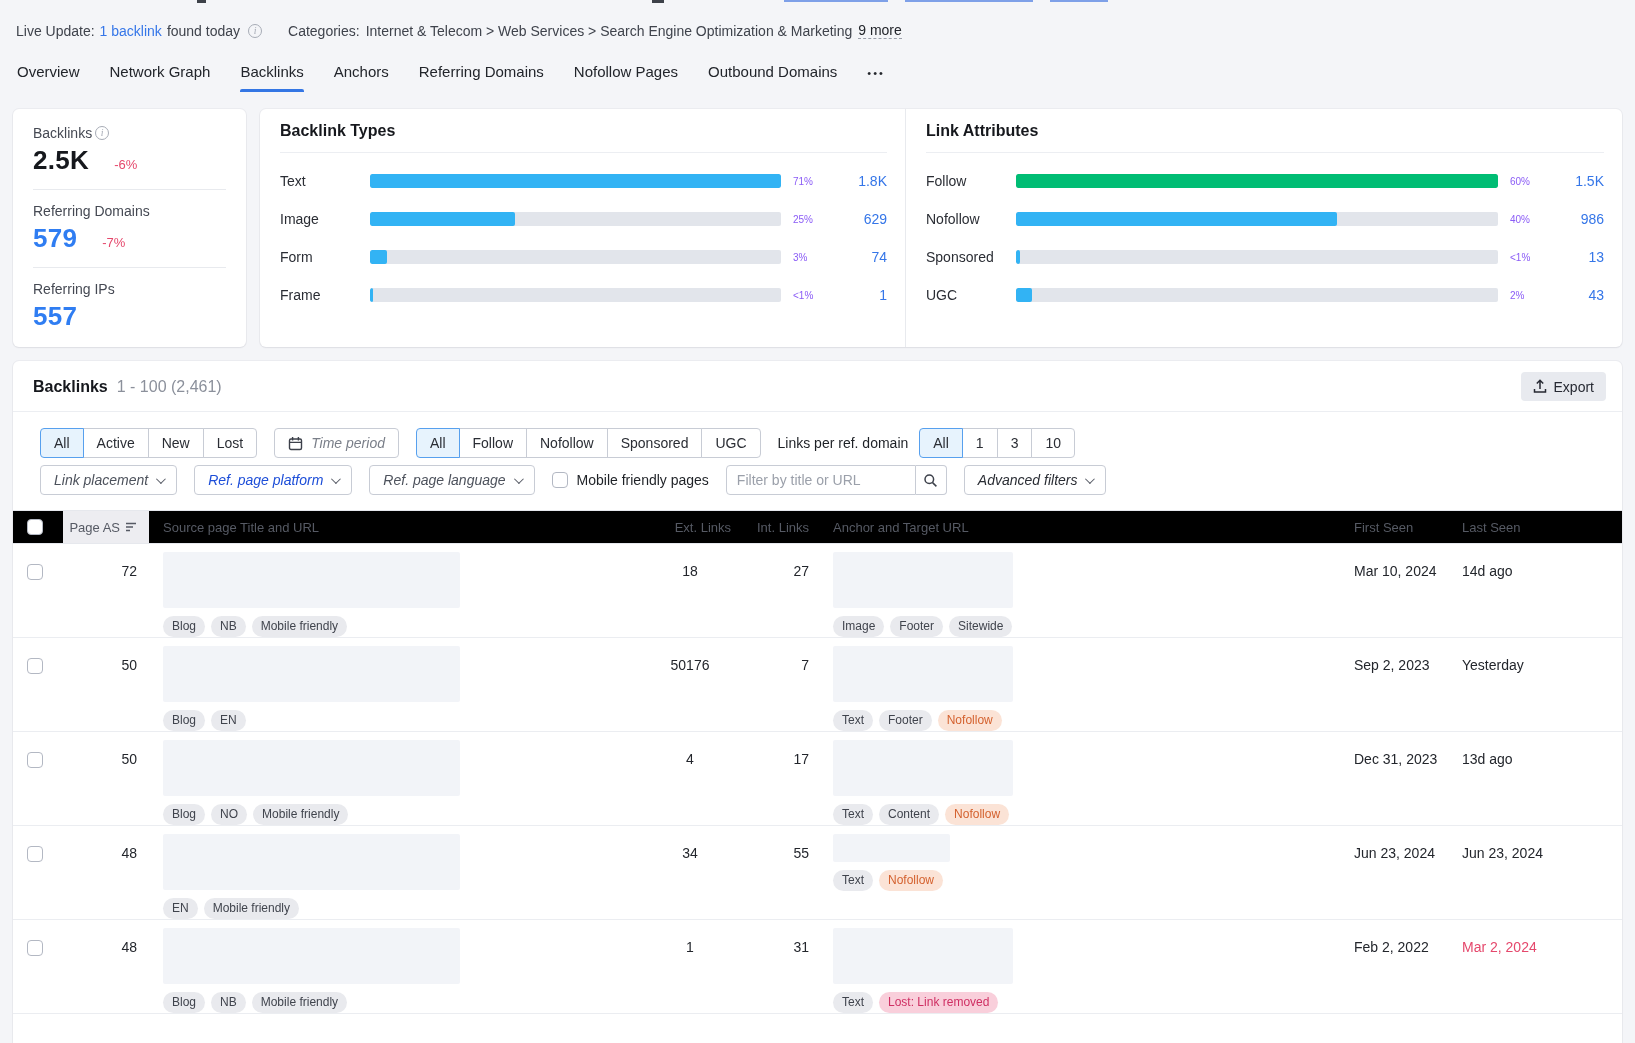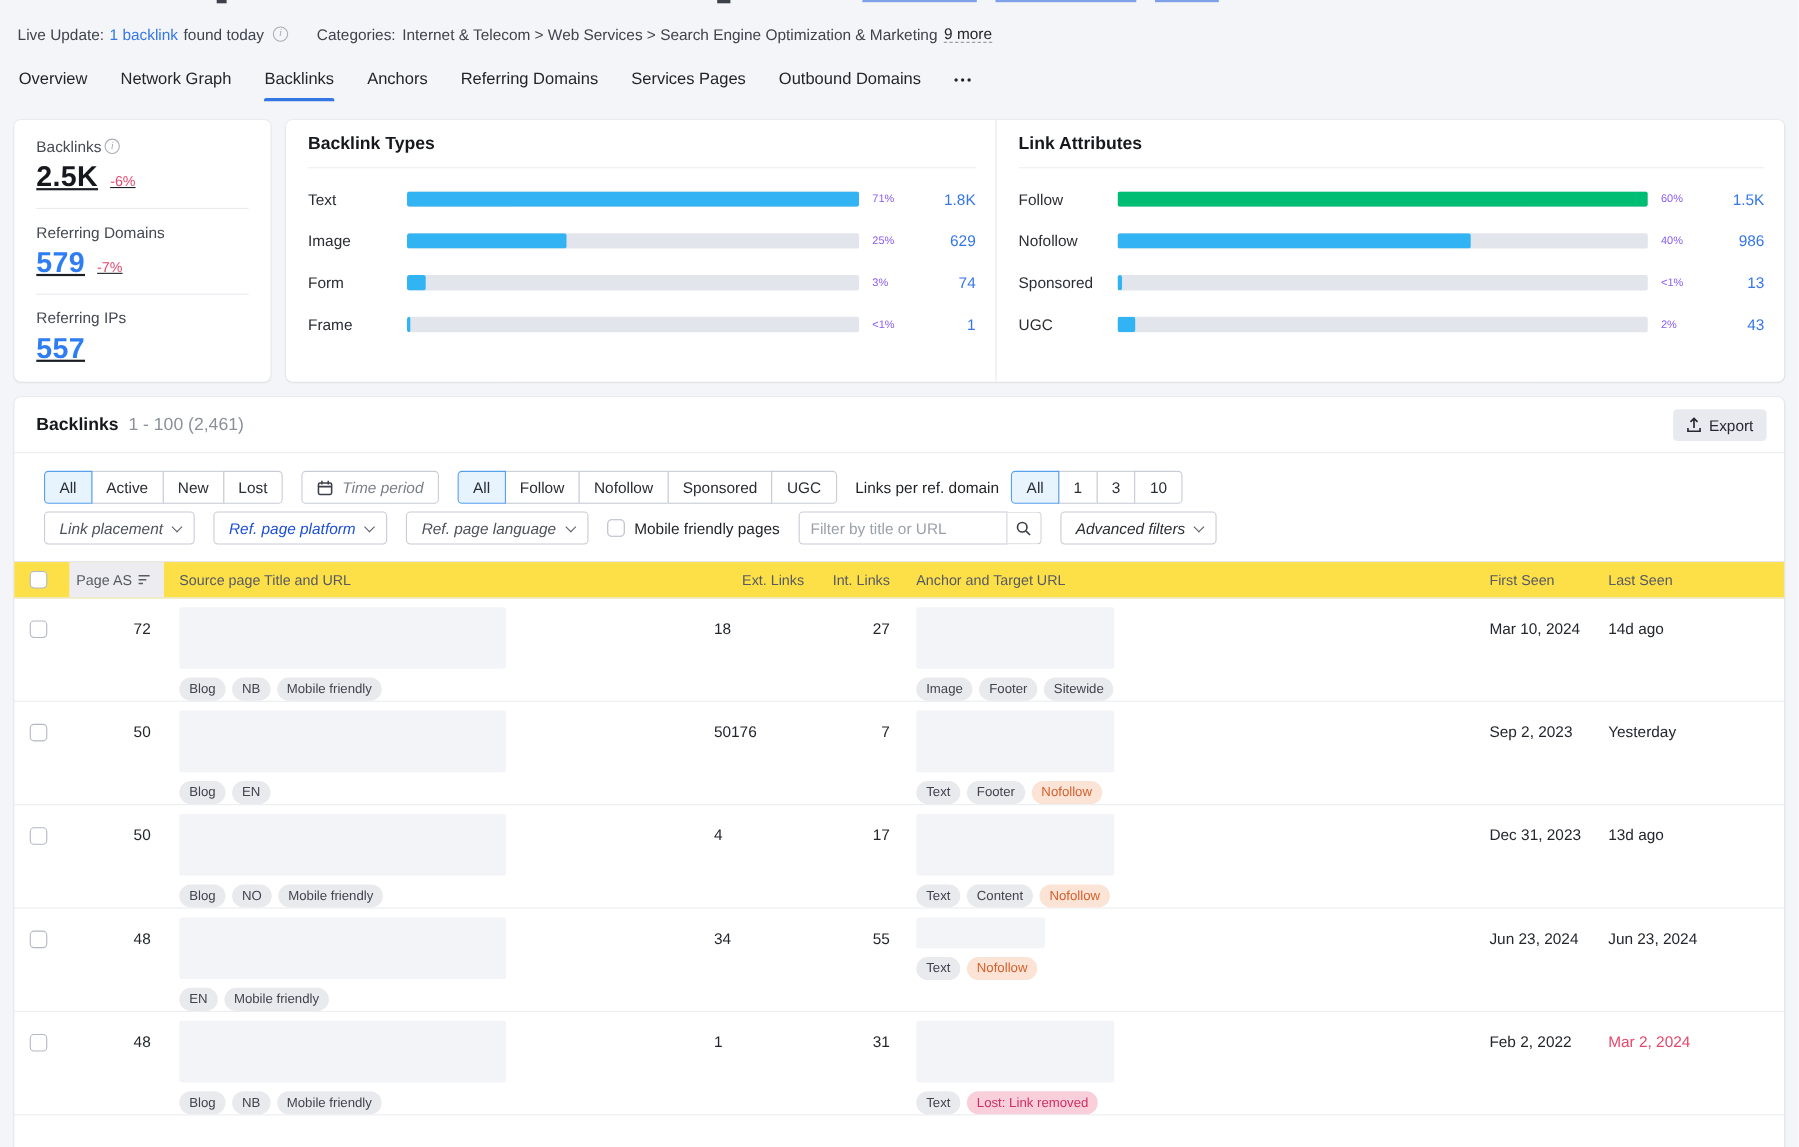--- a/index.html
+++ b/index.html
@@ -34,21 +34,21 @@
   .tab { font-size:15px; color:#22252b; padding-bottom:12px; position:relative; cursor:pointer; white-space:nowrap; }
   .tab.active::after { content:""; position:absolute; left:0; right:0; bottom:0; height:3px;
                        background:#3476e4; border-radius:2px 2px 0 0; }
   .tab.more { font-size:11px; letter-spacing:2px; padding-top:4px; }
 
   
   .cards-row { display:flex; gap:14px; margin:17px 13px 0 13px; height:238px; }
   .card { background:#fff; border-radius:6px; box-shadow:0 1px 2px rgba(20,24,40,.06), 0 0 0 1px rgba(20,24,40,.04); }
   .summary-card { width:233px; flex:none; padding:16px 20px; }
   .stat-label { font-size:14px; color:#454953; display:flex; align-items:center; }
-  .stat-value-row { margin-top:4px; display:flex; align-items:baseline; gap:11px;text-decoration:underline; }
+  .stat-value-row { margin-top:4px; display:flex; align-items:baseline; gap:25px; }
   .stat-value { font-size:26px; font-weight:bold; color:#16181d; letter-spacing:.3px; }
   .stat-value.blue { color:#2f7df2; }
   .stat-delta { font-size:13px; color:#e5486c; }
   .stat-div { border:none; border-top:1px solid #e8eaee; margin:13px 0; }
 
   .charts-card { flex:1; display:flex; }
   .chart-half { padding:13px 18px 0 20px; }
   .chart-half.left { width:646px; flex:none; border-right:1px solid #e8eaee; }
   .chart-half.right { flex:1; padding-left:20px; }
   .chart-title { font-size:16px; font-weight:bold; color:#16181d; padding-bottom:12px;
@@ -89,30 +89,30 @@
   .mf-wrap { display:flex; align-items:center; gap:9px; }
   .search-wrap { display:flex; }
   .search-input { width:190px; height:30px; border:1px solid #c8ccd5; border-radius:4px 0 0 4px;
         padding:0 10px; font-size:14px; font-family:inherit; color:#2a2d34; outline:none; }
   .search-input::placeholder { color:#9ba0aa; }
   .search-btn { width:31px; height:30px; border:1px solid #c8ccd5; border-left:none;
         border-radius:0 4px 4px 0; background:#fff; display:flex; align-items:center;
         justify-content:center; cursor:pointer; }
 
   
-  .thead { display:flex; align-items:stretch; margin-top:15px; background:#fde047;
+  .thead { display:flex; align-items:stretch; margin-top:15px; background:#000000;
            border-top:1px solid #e6e8ed; border-bottom:1px solid #e6e8ed; height:34px;
            font-size:13px; color:#565a64; }
   .th { display:flex; align-items:center; }
   .c-check { width:50px; flex:none; padding-left:14px; display:flex; align-items:flex-start; }
   .thead .c-check { align-items:center; }
   .c-as { width:86px; flex:none; justify-content:flex-end; text-align:right; padding-right:12px; }
   .thead .c-as { background:#ededf1; display:flex; gap:5px; }
   .c-src { width:500px; flex:none; padding-left:14px; }
-  .c-ext { width:82px; flex:none; justify-content:flex-end; text-align:left; }
+  .c-ext { width:82px; flex:none; justify-content:flex-end; text-align:center; }
   .c-int { width:78px; flex:none; justify-content:flex-end; text-align:right; }
   .c-anchor { flex:1; padding-left:24px; }
   .c-first { width:108px; flex:none; }
   .c-last { width:160px; flex:none; }
 
   .trow { display:flex; border-bottom:1px solid #ebedf1; min-height:85px; padding-top:8px; }
   .trow .num, .trow .date { padding-top:11px; font-size:14px; color:#23262c; display:block; }
   .trow .c-as { font-size:14px; color:#23262c; padding-top:11px; }
   .trow .c-check { padding-top:12px; }
   .date.alert { color:#e5486c; }
@@ -150,21 +150,21 @@
       <span>Internet &amp; Telecom &gt; Web Services &gt; Search Engine Optimization &amp; Marketing</span>
       <span class="more-link">9 more</span>
     </span>
   </div>
   <nav class="tabs" id="tabs">
       <span class="tab">Overview</span>
       <span class="tab">Network Graph</span>
       <span class="tab active">Backlinks</span>
       <span class="tab">Anchors</span>
       <span class="tab">Referring Domains</span>
-      <span class="tab">Services Pages</span>
+      <span class="tab">Nofollow Pages</span>
       <span class="tab">Outbound Domains</span>
       <span class="tab more">•••</span>
     </nav>
 </div>
 
 <div class="cards-row">
   <div class="card summary-card">
     <div class="stat-label">
       <span>Backlinks</span>
         <span class="info-i">i</span>

